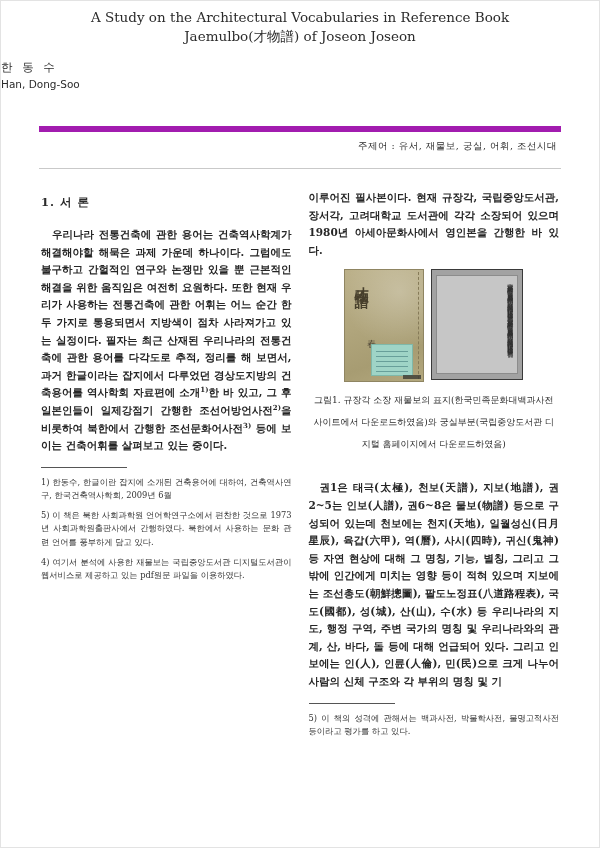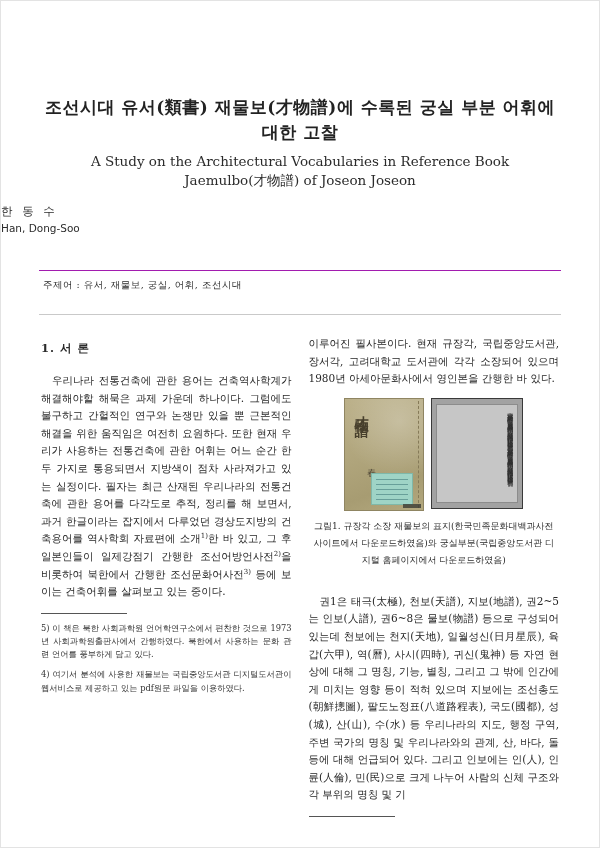--- a/index.html
+++ b/index.html
@@ -17,33 +17,34 @@
   
   .title-ko { margin-top:94px; text-align:center; font-size:17px; line-height:25px; font-weight:bold; letter-spacing:0.5px; color:#222; }
   .title-en { margin-top:7px; text-align:center; font-size:13.5px; line-height:19px; color:#2b2b2b; }
   .authors  { margin-top:14px; text-align:left; }
   .author-ko  { font-size:11.5px; letter-spacing:3px; }
   .author-en  { font-size:10.5px; margin-top:3px; font-family:"DejaVu Sans","Liberation Sans",sans-serif; }
   .author-aff { font-size:9.5px;  margin-top:3px; color:#333; }
   
   .kwbar {
     margin:36px 38px 0 38px;
-    border-top:1px solid #a21caf;
+    border-top:6px solid #a21caf;
     border-bottom:1px solid #c9c9c9;
-    padding:8px 4px 22px 4px;
-    font-size:9.5px; letter-spacing:0.5px; color:#2b2b2b;
+    padding:8px 4px 15px 4px;
+    font-size:9.5px; letter-spacing:0.5px; color:#2b2b2b;text-align:right;
   }
   
   .cols { display:flex; gap:17px; margin:20px 40px 0 40px; }
   .col  { flex:1; min-width:0; }
   .sec-heading { font-size:11.5px; font-weight:bold; margin:6px 0 16px 0; letter-spacing:1px; }
   .body-par {
     font-size:10.5px; line-height:17.6px; text-align:justify;
     margin:0 0 0 0; color:#262626;
     overflow-wrap:anywhere;
+    font-weight:bold;
   }
   .indent { text-indent:11px; }
   .body-par sup { font-size:7px; line-height:0; vertical-align:super; }
   
   .fn-rule { width:86px; border-top:1px solid #555; margin:12px 0 8px 0; }
   .footnote { font-size:8.3px; line-height:13.2px; text-align:justify; color:#333; margin-bottom:7px; overflow-wrap:anywhere; }
   
   .figure { margin-top:10px; }
   .fig-images { display:flex; justify-content:center; align-items:flex-start; gap:7px; }
   .book-cover {
@@ -81,33 +82,29 @@
   }
   .scan-inner {
     width:100%; height:100%; box-sizing:border-box;
     background:#c6c6c6; border:1px solid #8c8c8c;
     writing-mode:vertical-rl; text-orientation:upright;
     font-size:6px; line-height:11px; letter-spacing:1px;
     color:#2e2e2e; overflow:hidden; padding:2px 1px;
   }
   .fig-caption {
     margin:7px 4px 0 4px; text-align:center;
-    font-size:9px; line-height:17px; color:#2b2b2b;
+    font-size:9px; line-height:22px; color:#2b2b2b;
   }
   .rc-par { margin-top:24px; }
 </style>
 </head>
 <body>
 
 <div class="page">
 
-  <div class="title-ko">
-    <div>조선시대 유서(類書) 재물보(才物譜)에 수록된 궁실 부분 어휘에</div>
-    <div>대한 고찰</div>
-  </div>
   <div class="title-en">
     <div>A Study on the Architectural Vocabularies in Reference Book</div>
     <div>Jaemulbo(才物譜) of Joseon Joseon</div>
   </div>
 
   <div class="authors">
     <div class="author-ko">한 동 수</div>
     <div class="author-en">Han, Dong-Soo</div>
   </div>
 
@@ -115,20 +112,21 @@
     <span>주제어 : 유서, 재물보, 궁실, 어휘, 조선시대</span>
   </div>
 
   <div class="cols">
 
     <div class="col">
       <div class="sec-heading">1. 서 론</div>
       <p class="body-par indent">우리나라 전통건축에 관한 용어는 건축역사학계가 해결해야할 해묵은 과제 가운데 하나이다. 그럼에도 불구하고 간헐적인 연구와 논쟁만 있을 뿐 근본적인 해결을 위한 움직임은 여전히 요원하다. 또한 현재 우리가 사용하는 전통건축에 관한 어휘는 어느 순간 한 두 가지로 통용되면서 지방색이 점차 사라져가고 있는 실정이다. 필자는 최근 산재된 우리나라의 전통건축에 관한 용어를 다각도로 추적, 정리를 해 보면서, 과거 한글이라는 잡지에서 다루었던 경상도지방의 건축용어를 역사학회 자료편에 소개<sup>1)</sup>한 바 있고, 그 후 일본인들이 일제강점기 간행한 조선어방언사전<sup>2)</sup>을 비롯하여 북한에서 간행한 조선문화어사전<sup>3)</sup> 등에 보이는 건축어휘를 살펴보고 있는 중이다.</p>
 
       <div class="fn-rule"></div>
+      <div class="footnote">1) 한동수, 한글이란 잡지에 소개된 건축용어에 대하여, 건축역사연구, 한국건축역사학회, 2009년 6월</div>
       <div class="footnote">5) 이 책은 북한 사회과학원 언어학연구소에서 편찬한 것으로 1973년 사회과학원출판사에서 간행하였다. 북한에서 사용하는 문화 관련 언어를 풍부하게 담고 있다.</div>
       <div class="footnote">4) 여기서 분석에 사용한 재물보는 국립중앙도서관 디지털도서관이 웹서비스로 제공하고 있는 pdf원문 파일을 이용하였다.</div>
     </div>
 
     <div class="col">
       <p class="body-par">이루어진 필사본이다. 현재 규장각, 국립중앙도서관, 장서각, 고려대학교 도서관에 각각 소장되어 있으며 1980년 아세아문화사에서 영인본을 간행한 바 있다.</p>
 
       <div class="figure">
         <div class="fig-images">
           <div class="book-cover">
@@ -141,16 +139,17 @@
           <div class="scan-page">
             <div class="scan-inner">宮室樓臺殿閣軒堂齋寮廳廊廡舍館宇門戶牖窓壁垣墻階砌柱樑棟桁椽檻欄檐瓦甍宮室樓臺殿閣軒堂齋寮廳廊廡舍館宇門戶牖窓壁垣墻階砌柱樑棟桁椽檻欄檐瓦甍</div>
           </div>
         </div>
         <div class="fig-caption">그림1. 규장각 소장 재물보의 표지(한국민족문화대백과사전 사이트에서 다운로드하였음)와 궁실부분(국립중앙도서관 디지털 홈페이지에서 다운로드하였음)</div>
       </div>
 
       <p class="body-par indent rc-par">권1은 태극(太極), 천보(天譜), 지보(地譜), 권2~5는 인보(人譜), 권6~8은 물보(物譜) 등으로 구성되어 있는데 천보에는 천지(天地), 일월성신(日月星辰), 육갑(六甲), 역(曆), 사시(四時), 귀신(鬼神) 등 자연 현상에 대해 그 명칭, 기능, 별칭, 그리고 그 밖에 인간에게 미치는 영향 등이 적혀 있으며 지보에는 조선총도(朝鮮摠圖), 팔도노정표(八道路程表), 국도(國都), 성(城), 산(山), 수(水) 등 우리나라의 지도, 행정 구역, 주변 국가의 명칭 및 우리나라와의 관계, 산, 바다, 돌 등에 대해 언급되어 있다. 그리고 인보에는 인(人), 인륜(人倫), 민(民)으로 크게 나누어 사람의 신체 구조와 각 부위의 명칭 및 기</p>
 
       <div class="fn-rule"></div>
+      <div class="footnote">5) 이 책의 성격에 관해서는 백과사전, 박물학사전, 물명고적사전 등이라고 평가를 하고 있다.</div>
     </div>
 
   </div>
 </div>
 
 </body></html>

